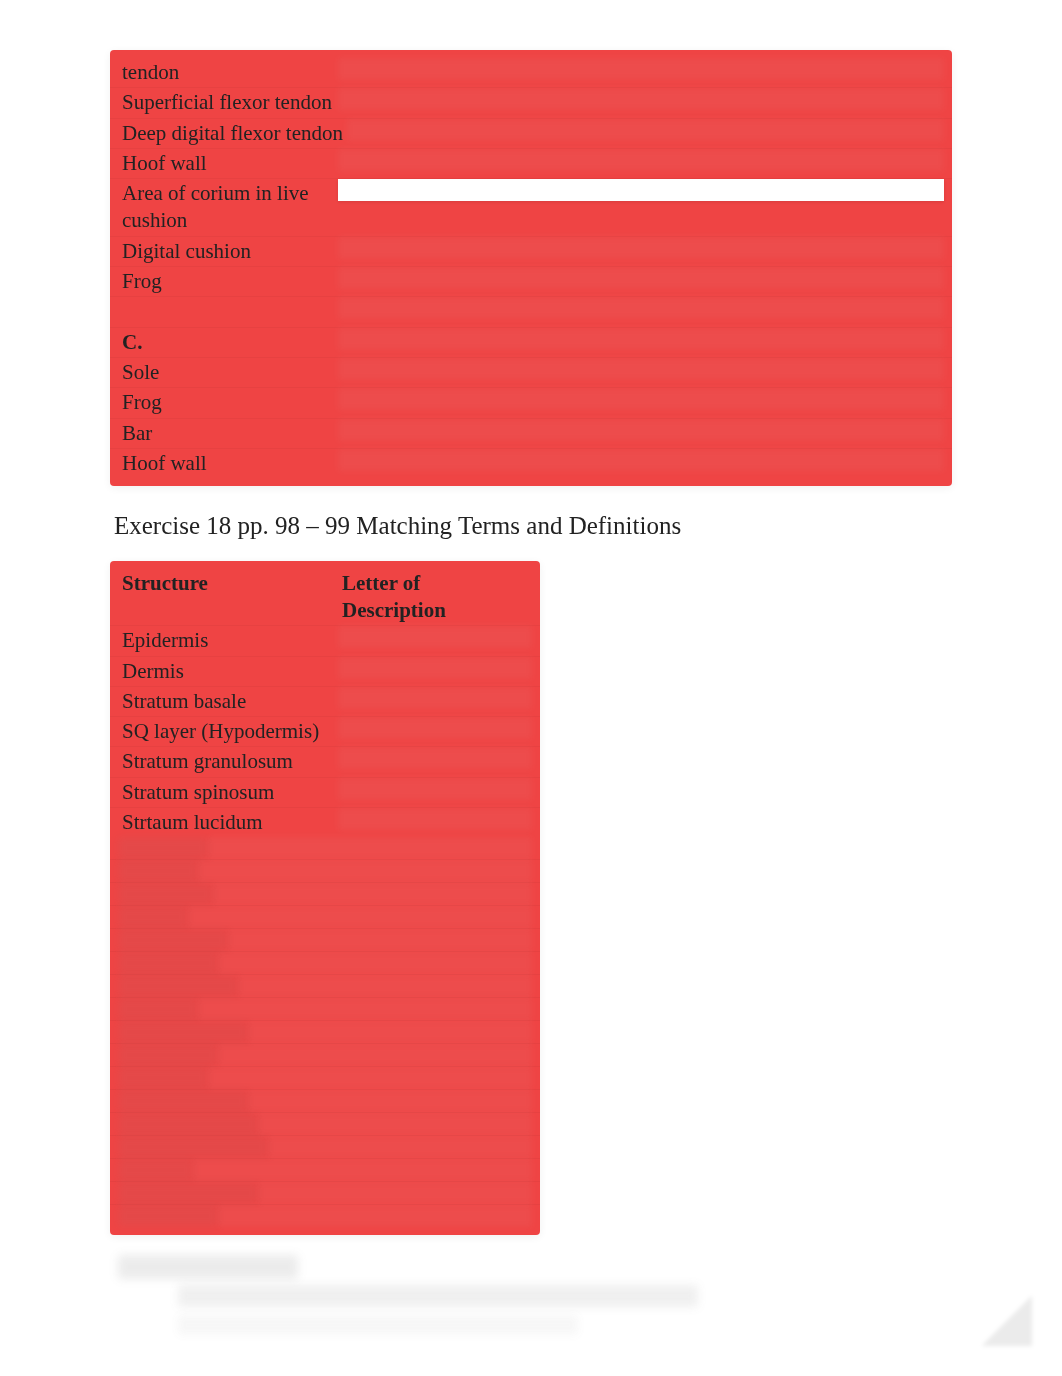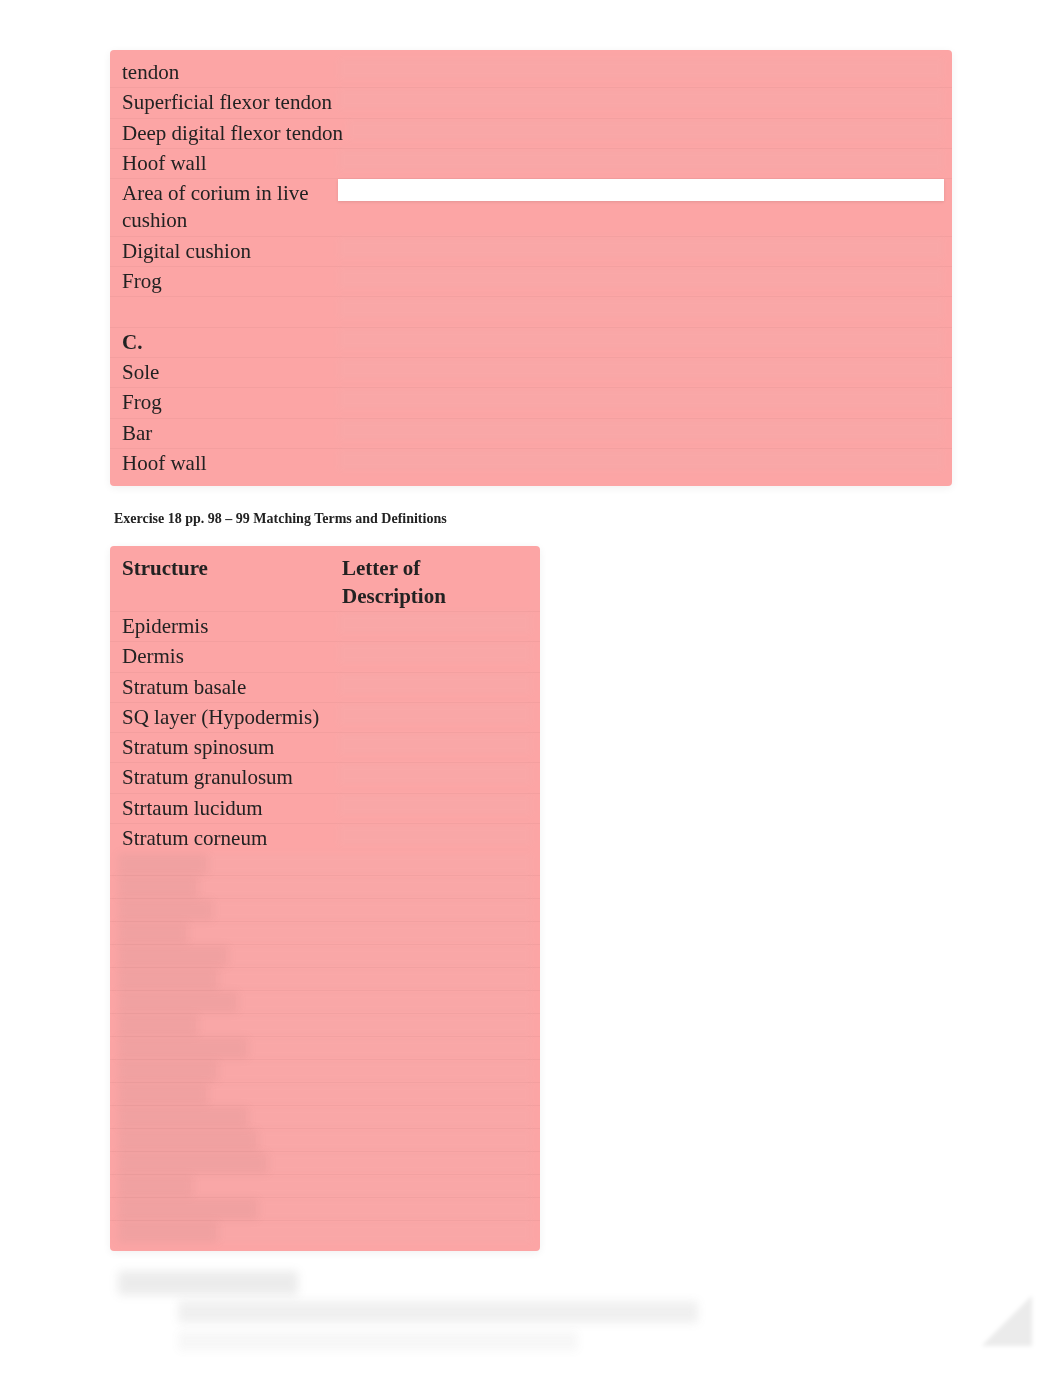--- a/index.html
+++ b/index.html
@@ -12,21 +12,21 @@
       background: #ffffff;
       width: 1062px;
       height: 1376px;
       padding: 50px 110px;
       color: #222;
       font-size: 21px;
       line-height: 1.3;
       position: relative;
     }
     .table-block {
-      background: #fca5a5;
+      background: #ef4444;
       border-radius: 4px;
       box-shadow: 0 2px 8px rgba(0,0,0,0.06);
       padding: 8px 0;
       margin-bottom: 16px;
     }
     .row {
       display: flex;
       align-items: flex-start;
       border-bottom: 1px solid rgba(0,0,0,0.03);
       padding: 0 8px;
@@ -44,22 +44,22 @@
       padding: 1px 4px;
       filter: blur(3px);
       opacity: 0.4;
       background: rgba(200,200,200,0.15);
       min-height: 22px;
     }
     .section-label {
       font-weight: bold;
     }
     .heading {
-      font-weight: bold;
-      font-size: 14px;
+      font-weight: normal;
+      font-size: 25px;
       margin: 24px 0 18px 0;
       padding-left: 4px;
     }
     .table-header .col-left,
     .table-header .col-right-visible {
       font-weight: bold;
     }
     .col-right-visible {
       flex: 1;
       padding: 1px 4px;
@@ -186,33 +186,29 @@
       </div>
       <div class="row">
         <div class="col-left" style="width: 220px;">Stratum basale</div>
         <div class="col-right"></div>
       </div>
       <div class="row">
         <div class="col-left" style="width: 220px;">SQ layer (Hypodermis)</div>
         <div class="col-right"></div>
       </div>
       <div class="row">
+        <div class="col-left" style="width: 220px;">Stratum granulosum</div>
+        <div class="col-right"></div>
+      </div>
+      <div class="row">
         <div class="col-left" style="width: 220px;">Stratum spinosum</div>
         <div class="col-right"></div>
       </div>
       <div class="row">
-        <div class="col-left" style="width: 220px;">Stratum granulosum</div>
-        <div class="col-right"></div>
-      </div>
-      <div class="row">
         <div class="col-left" style="width: 220px;">Strtaum lucidum</div>
-        <div class="col-right"></div>
-      </div>
-      <div class="row">
-        <div class="col-left" style="width: 220px;">Stratum corneum</div>
         <div class="col-right"></div>
       </div>
     </div>
   <div id="blurred-rows">
       <div class="row blurred-row">
         <div class="col-left" style="width: 90px;"></div>
         <div class="col-right"></div>
       </div>
       <div class="row blurred-row">
         <div class="col-left" style="width: 80px;"></div>

